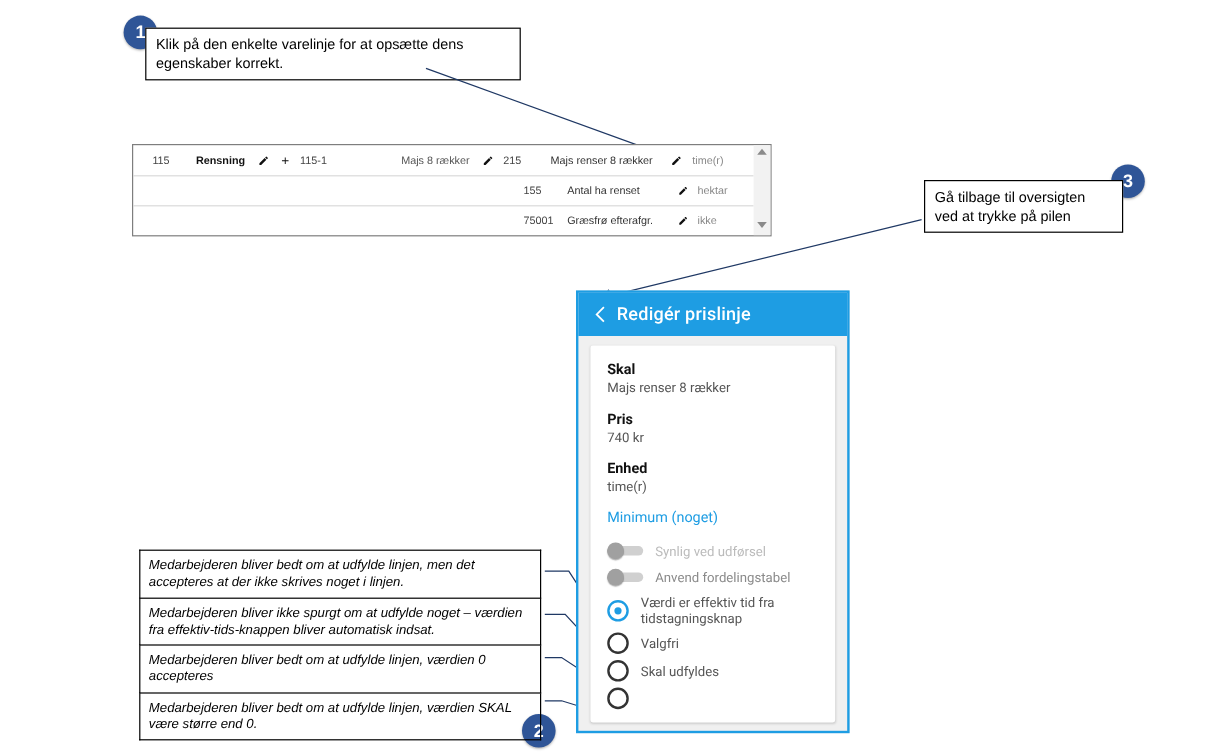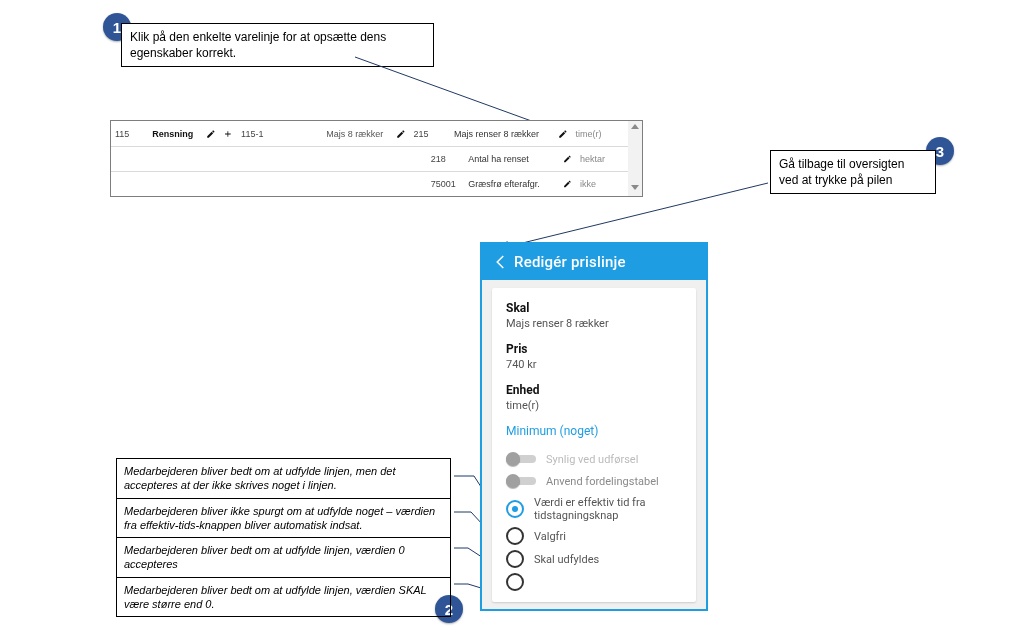--- a/index.html
+++ b/index.html
@@ -40,21 +40,21 @@
   #crop-table .plus svg path{ fill:#111; }
   #crop-table .scroll {
     position:absolute; top:0; right:0; width:14px; bottom:0; background:#F2F2F2;
   }
   #crop-table .scroll .up-tri, #crop-table .scroll .dn-tri {
     width:0; height:0; border-left:4px solid transparent; border-right:4px solid transparent; margin:3px auto;
   }
   #crop-table .scroll .up-tri { border-bottom:5px solid #8A8A8A; }
   #crop-table .scroll .dn-tri { border-top:5px solid #8A8A8A; position:absolute; bottom:3px; left:3px; }
   #crop-table .scroll .track { position:absolute; top:14px; bottom:14px; left:1px; right:1px; background:#F2F2F2; }
-  .c-id1   { width:36px; }
+  .c-id1   { width:36px;margin-left:12px; }
   .c-name1 { width:56px; font-weight:700; color:#111; }
   .c-ico1  { width:20px; }
   .c-ico2  { width:28px; }
   .c-id2   { width:36px; }
   .c-name2 { width:76px; color:#555;margin-left:48px; }
   .c-ico3  { width:36px; }
   .c-id3   { width:40px; }
   .c-name3 { width:118px; color:#333; }
   .c-ico4  { width:28px; }
   .c-unit  { width:60px; color:#888; }
@@ -162,21 +162,21 @@
     <span class="cell c-unit">time(r)</span>
   </div>
   <div class="row r1">
     <span class="cell c-id1"></span>
         <span class="cell c-name1"></span>
         <span class="cell c-ico1"></span>
         <span class="cell c-ico2"></span>
     <span class="cell c-id2"></span>
         <span class="cell c-name2"></span>
         <span class="cell c-ico3"></span>
-    <span class="cell c-id3">218</span>
+    <span class="cell c-id3">155</span>
     <span class="cell c-name3">Antal ha renset</span>
     <span class="cell c-ico4 pencil">
           <svg width="10" height="10" viewBox="0 0 24 24">
             <path d="M3 17.25V21h3.75L17.81 9.94l-3.75-3.75L3 17.25zM20.71 7.04a1 1 0 0 0 0-1.41l-2.34-2.34a1 1 0 0 0-1.41 0l-1.83 1.83 3.75 3.75 1.83-1.83z"></path>
           </svg>
         </span>
     <span class="cell c-unit">hektar</span>
   </div>
   <div class="row r2">
     <span class="cell c-id1"></span>

